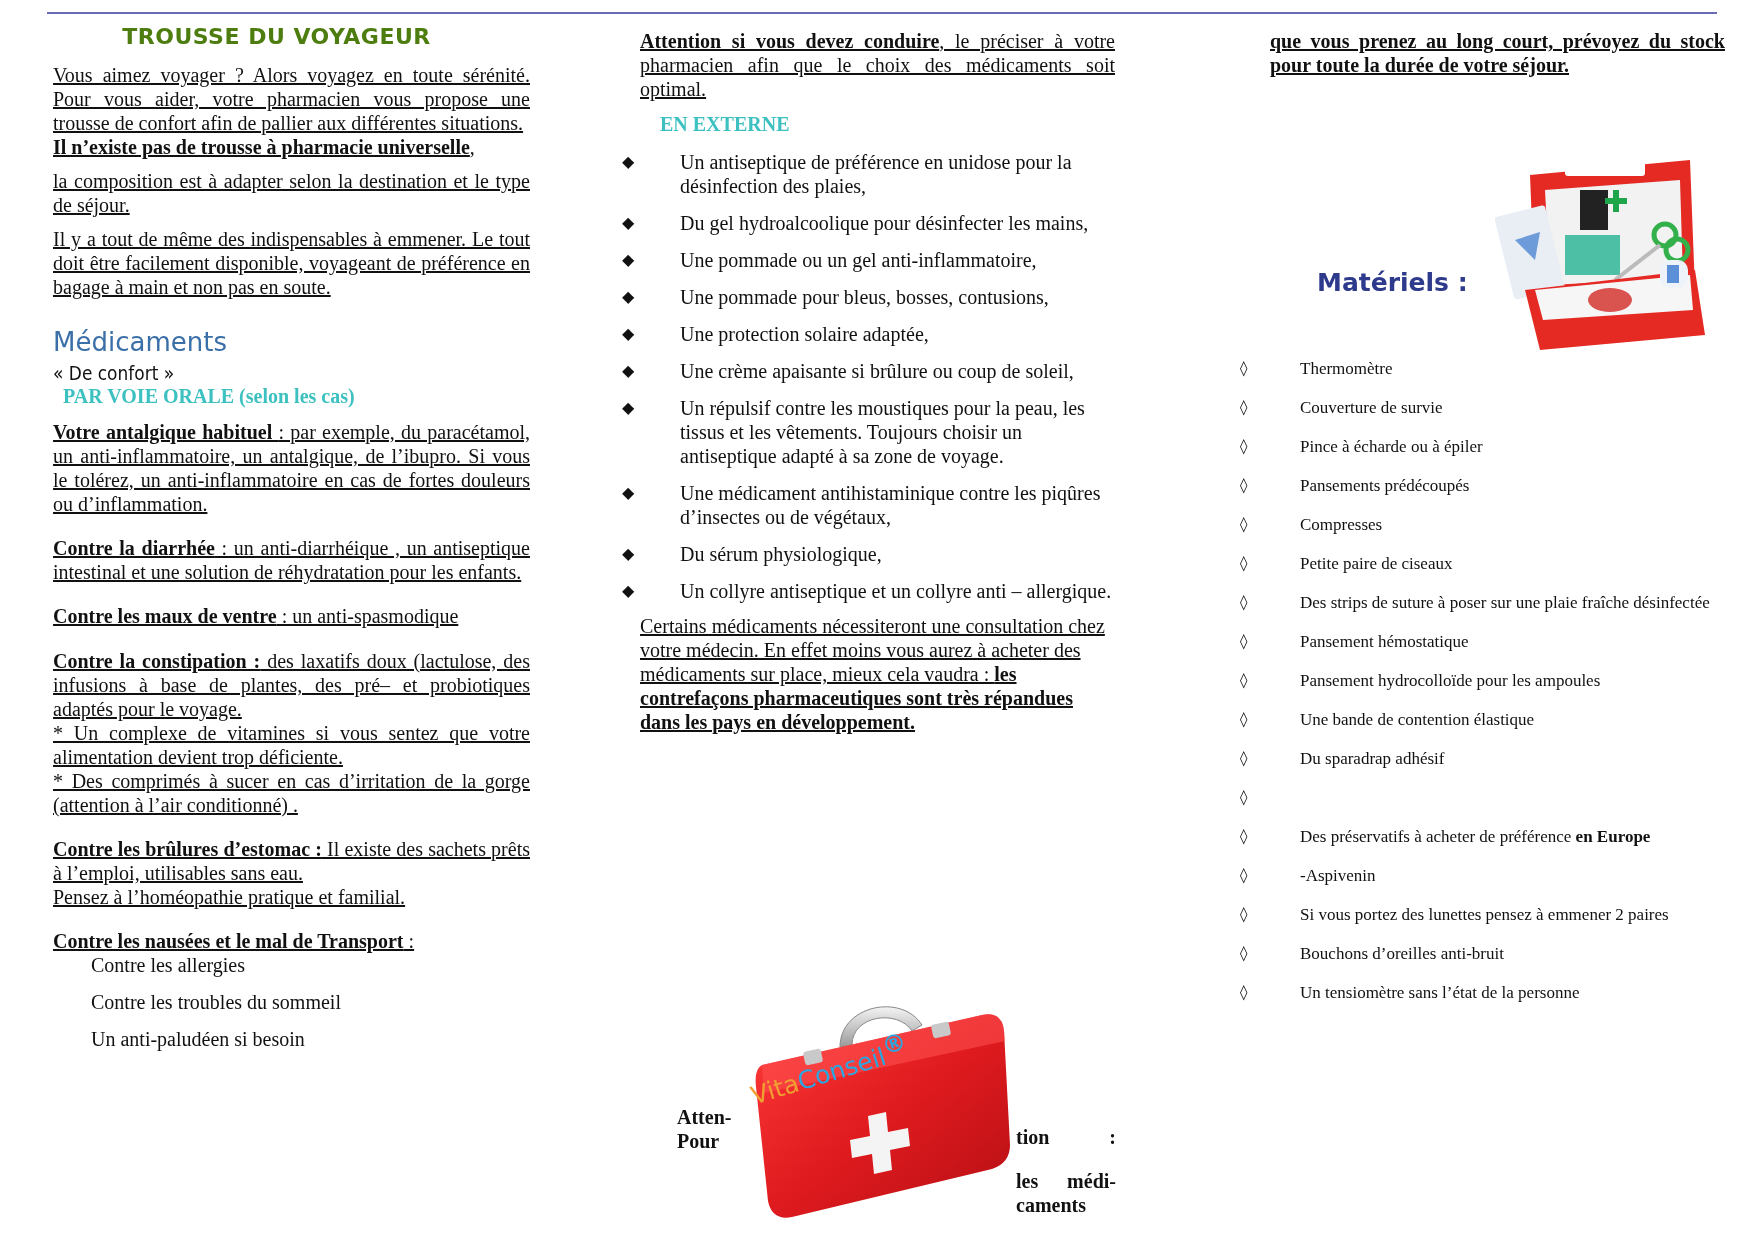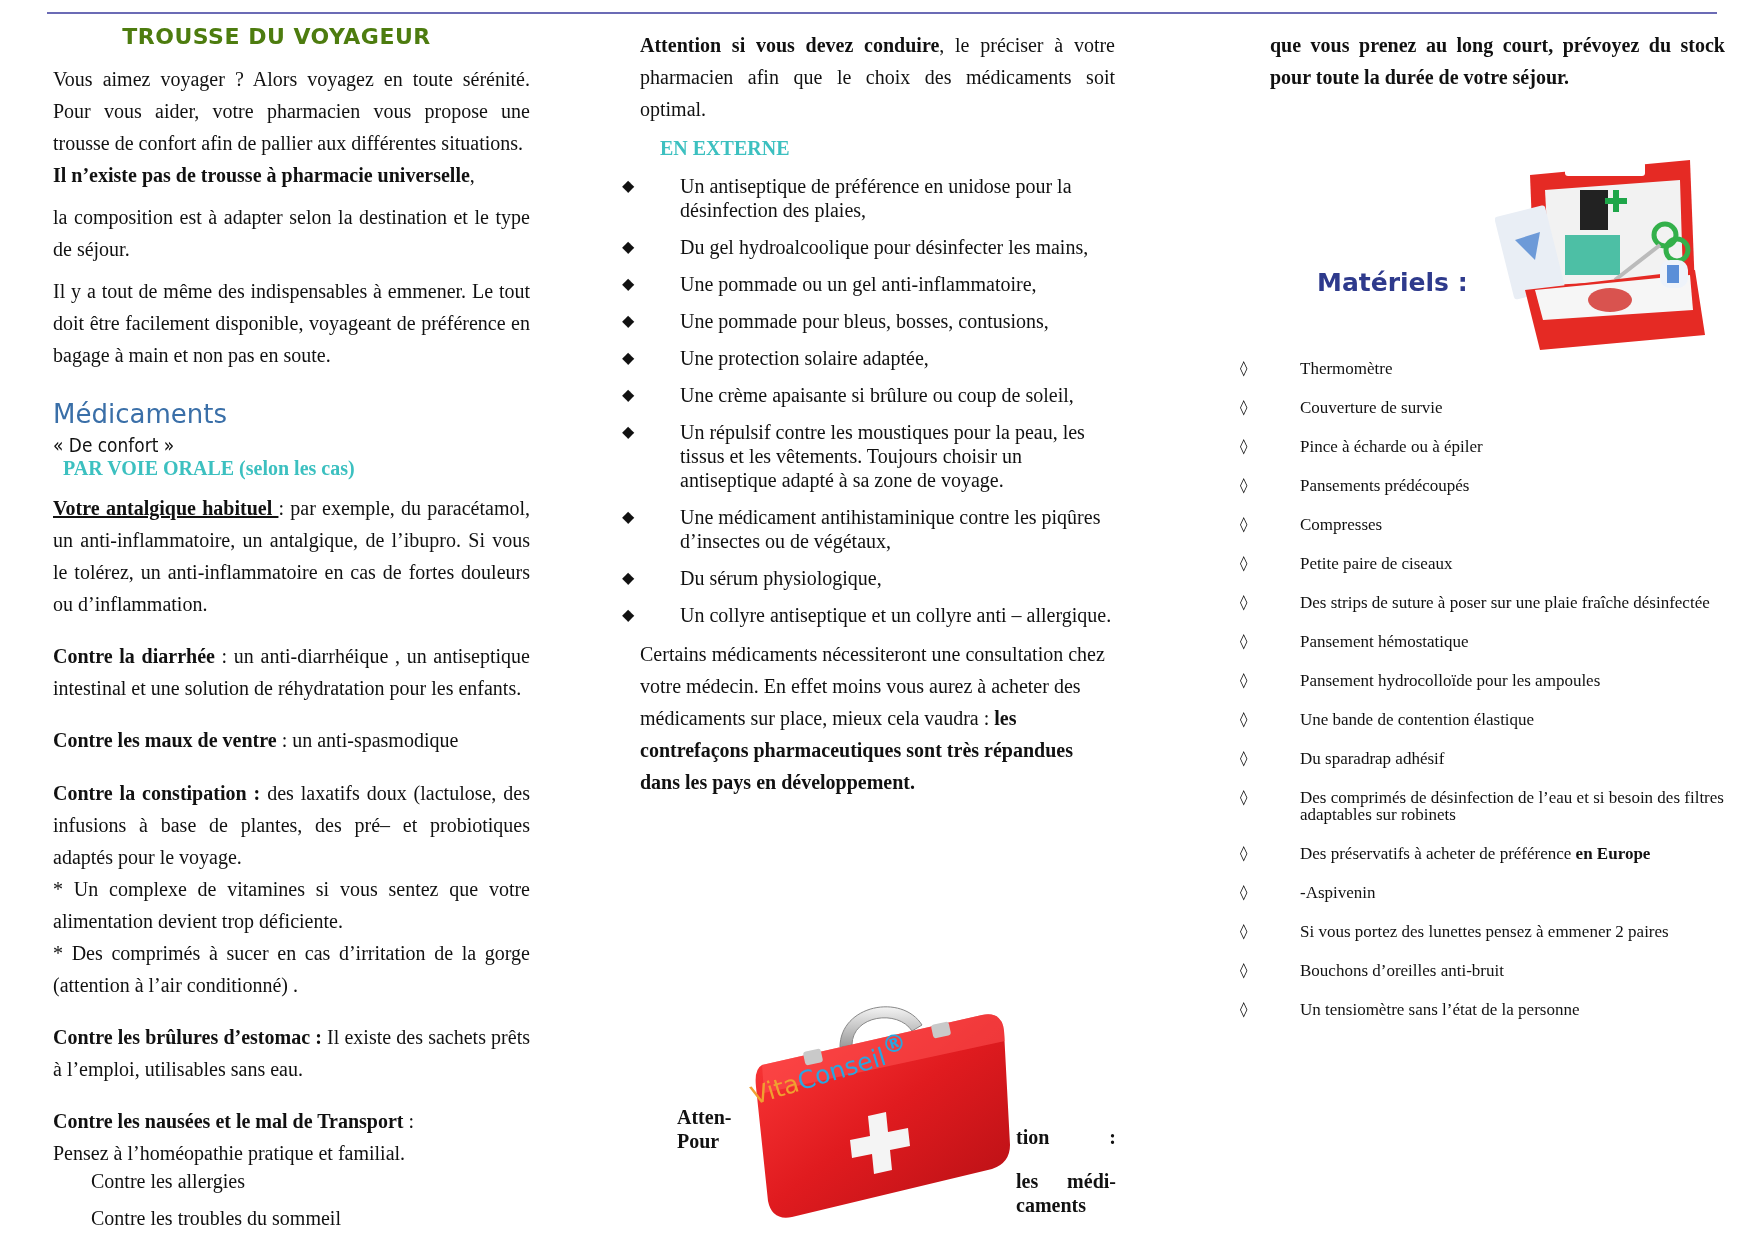--- a/index.html
+++ b/index.html
@@ -6,21 +6,21 @@
   body { width: 1754px; height: 1240px; position: relative; overflow: hidden;
          font-family: "Liberation Serif", serif; color: #111; }
   .top-rule { position: absolute; left: 47px; top: 12px; width: 1670px; height: 2px; background: #6b6bb5; }
 
   .col { position: absolute; top: 20px; }
   .col-left { left: 53px; width: 477px; }
   .col-mid { left: 640px; width: 475px; }
   .col-right { left: 1240px; width: 500px; }
 
   p { margin: 0; }
-  .body { font-size: 20px; line-height: 32px; text-align: justify; }
+  .body { font-size: 20px; line-height: 24px; text-align: justify; text-decoration: underline; }
   .b { font-weight: bold; }
   .u { text-decoration: underline; font-weight: bold; }
 
   .main-title { font-family: "DejaVu Sans", sans-serif; font-weight: bold; font-size: 22px;
                 color: #4d7c0f; text-align: center; width: 477px; margin-top: 4px; margin-left: -15px; letter-spacing: 0.5px; }
   .sec-title { font-family: "DejaVu Sans", sans-serif; font-size: 26px; color: #3a6fa8; margin-top: 28px; }
   .sub-title { font-family: "DejaVu Sans", sans-serif; font-size: 20px; color: #111; margin-top: 4px; transform: scaleX(0.85); transform-origin: left; }
   .teal-head { font-family: "Liberation Serif", serif; font-weight: bold; font-size: 20px; color: #3cc0c0; }
 
   .indent-list .ind { font-size: 20px; line-height: 24px; padding-left: 38px; margin-bottom: 13px; }
@@ -60,22 +60,22 @@
   <div class="sub-title">« De confort »</div>
   <div class="teal-head" style="padding-left:10px">PAR VOIE ORALE (selon les cas)</div>
 
   <p class="body" style="margin-top:12px"><span class="u">Votre antalgique habituel </span><span>: par exemple, du paracétamol, un anti-inflammatoire, un antalgique,  de l’ibupro.  Si vous le tolérez,  un anti-inflammatoire en cas de fortes douleurs ou d’inflammation.</span></p>
   <p class="body" style="margin-top:20px"><span class="b">Contre la diarrhée</span><span> : un anti-diarrhéique ,  un antiseptique intestinal et une solution de réhydratation pour les enfants.</span></p>
   <p class="body" style="margin-top:20px"><span class="b">Contre les maux de ventre</span><span> : un anti-spasmodique</span></p>
   <p class="body" style="margin-top:21px"><span class="b">Contre la constipation :</span><span> des laxatifs doux (lactulose, des infusions à base de plantes, des pré– et probiotiques adaptés pour le voyage.</span></p>
   <p class="body">* Un complexe de vitamines si vous sentez que votre alimentation devient trop déficiente.</p>
   <p class="body">* Des comprimés à sucer en cas d’irritation de la gorge (attention à l’air conditionné) .</p>
   <p class="body" style="margin-top:20px"><span class="b">Contre les brûlures d’estomac :</span><span> Il existe des sachets prêts à l’emploi, utilisables sans eau.</span></p>
+  <p class="body">Pensez à l’homéopathie pratique et familial.</p>
   <p class="body" style="margin-top:20px"><span class="b">Contre les nausées et le mal de Transport</span><span> :</span></p>
-  <p class="body">Pensez à l’homéopathie pratique et familial.</p>
   <div class="indent-list">
     <div class="ind">Contre les allergies</div>
     <div class="ind">Contre les troubles du sommeil</div>
     <div class="ind">Un anti-paludéen si besoin</div>
   </div>
 </div>
 
 <div class="col col-mid" style="top:29px">
   <p class="body"><span class="b">Attention si vous devez conduire</span><span>, le préciser à votre pharmacien afin que le choix des médicaments soit optimal.</span></p>
   <div class="teal-head" style="margin-top:12px; padding-left:20px">EN EXTERNE</div>
@@ -233,21 +233,20 @@
     <div class="mat">
       <span class="mark">◊</span>
       <span class="txt"><span>Une bande de contention élastique</span></span>
     </div>
     <div class="mat">
       <span class="mark">◊</span>
       <span class="txt"><span>Du sparadrap adhésif</span></span>
     </div>
     <div class="mat">
       <span class="mark">◊</span>
-      <span class="txt"><span>Des comprimés de désinfection de l’eau et si besoin des filtres adaptables sur robinets</span></span>
     </div>
     <div class="mat">
       <span class="mark">◊</span>
       <span class="txt"><span>Des préservatifs à acheter de préférence </span><b>en Europe</b></span>
     </div>
     <div class="mat">
       <span class="mark">◊</span>
       <span class="txt"><span>-Aspivenin</span></span>
     </div>
     <div class="mat">

